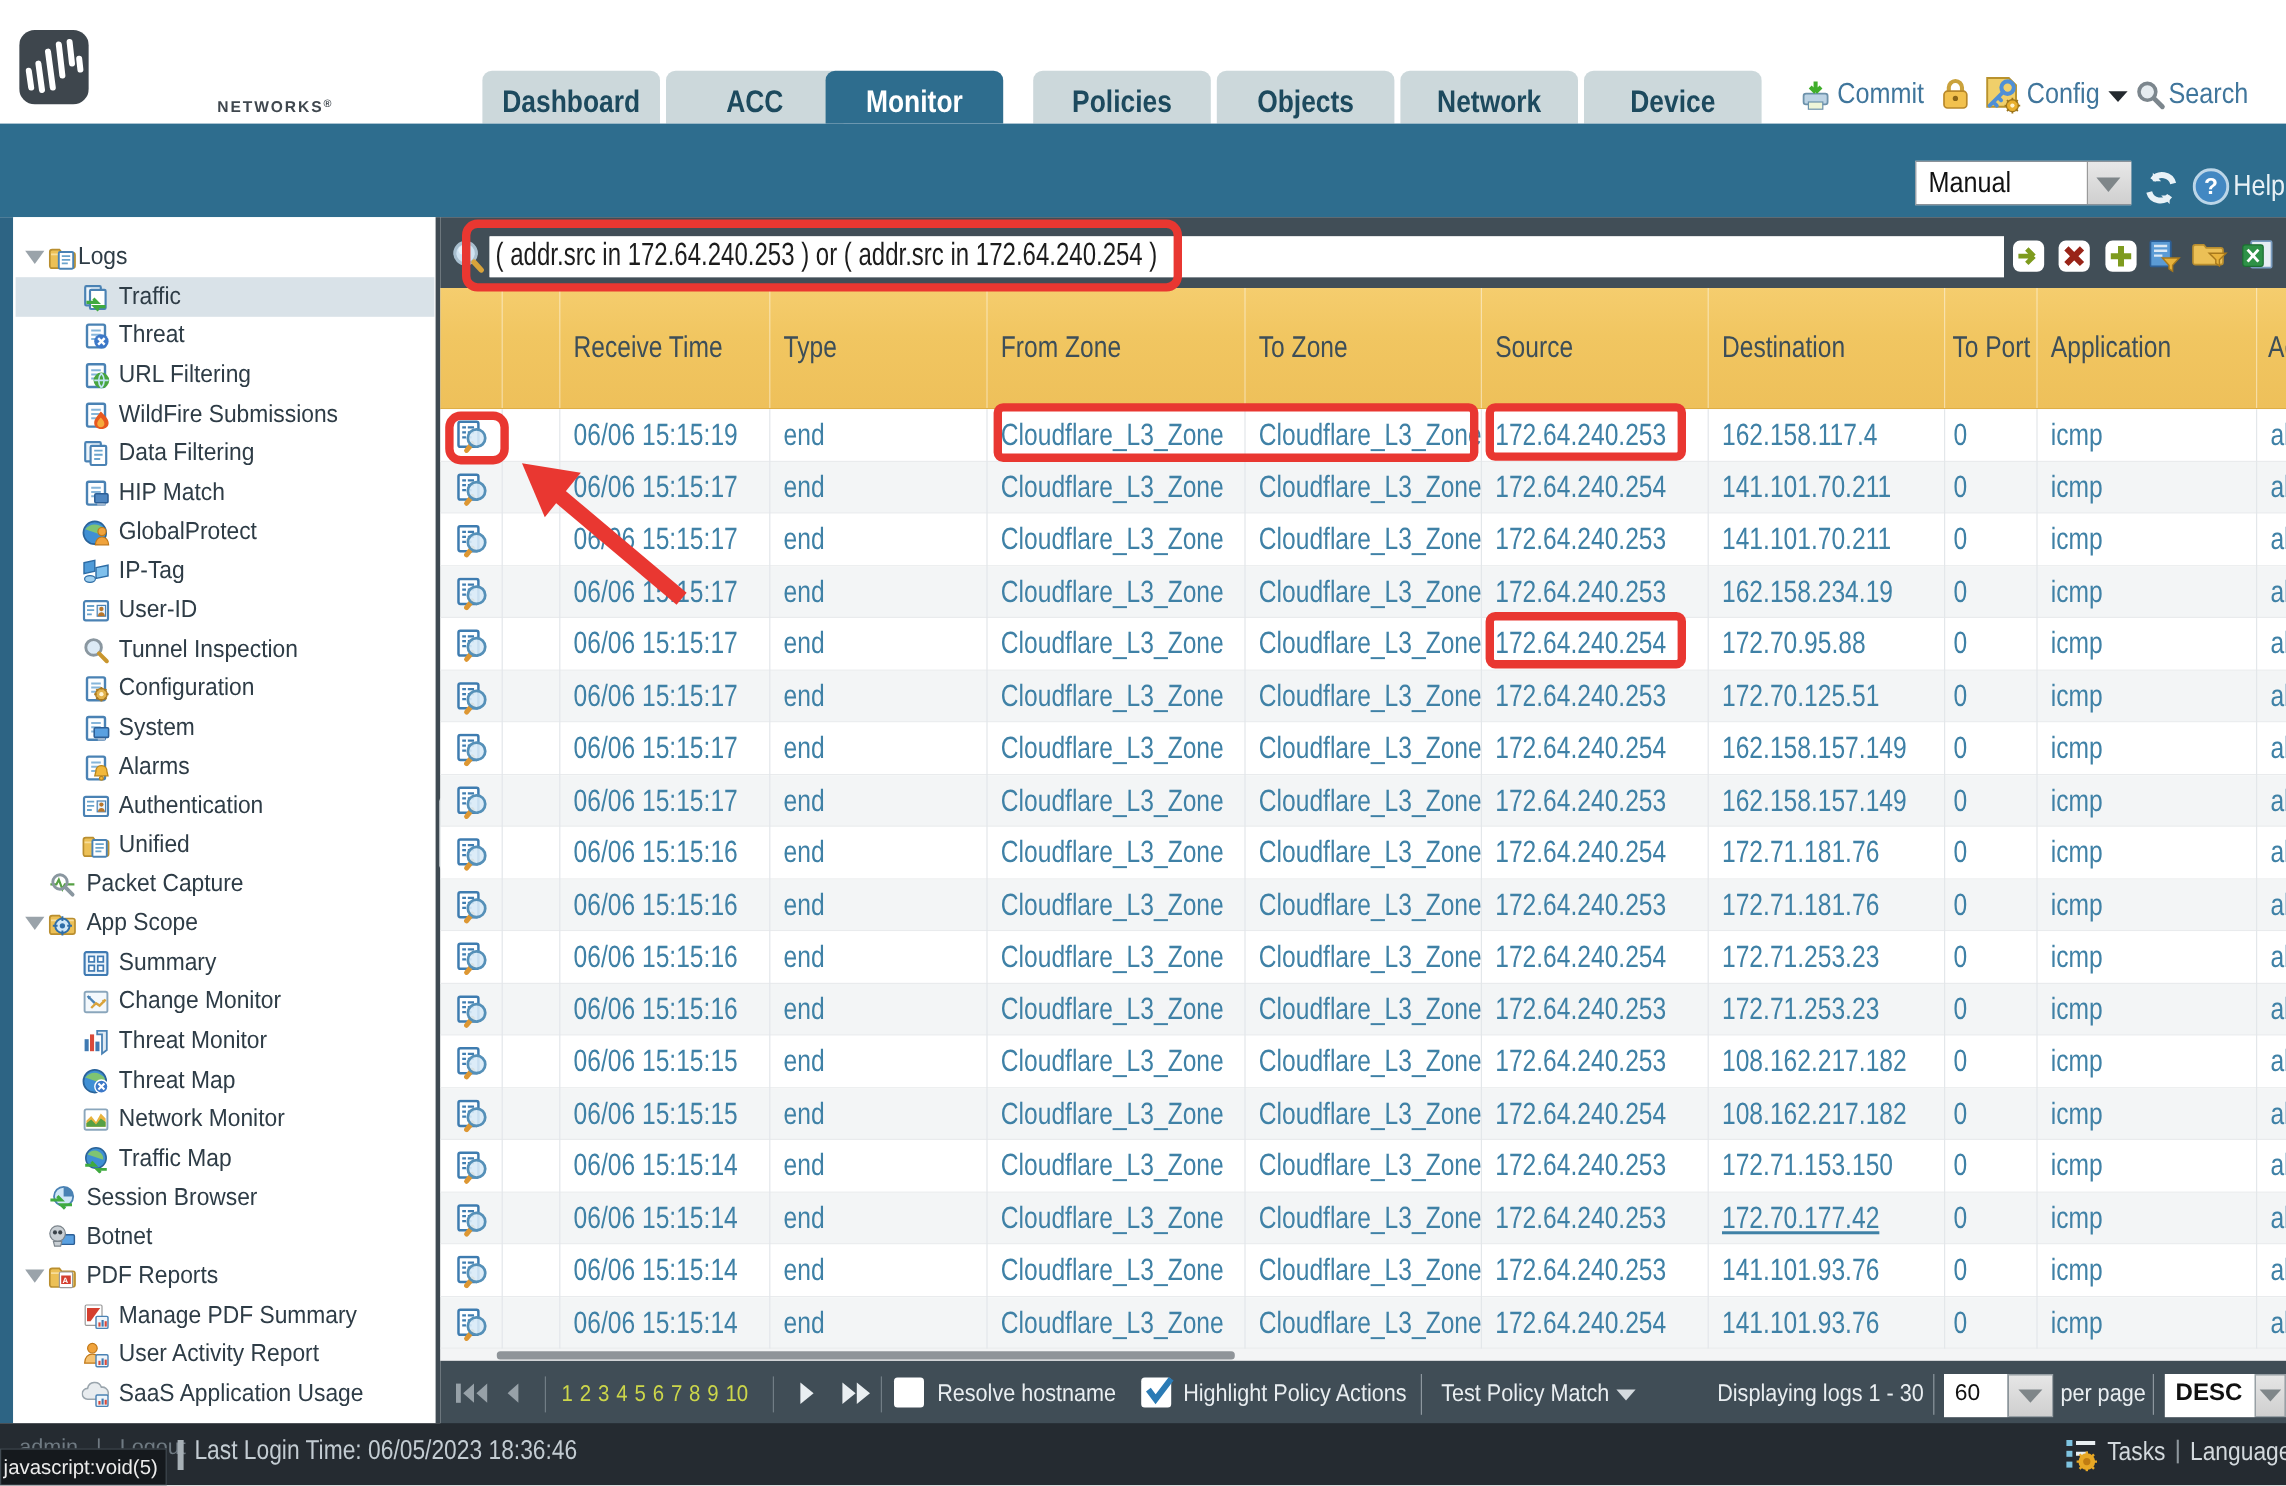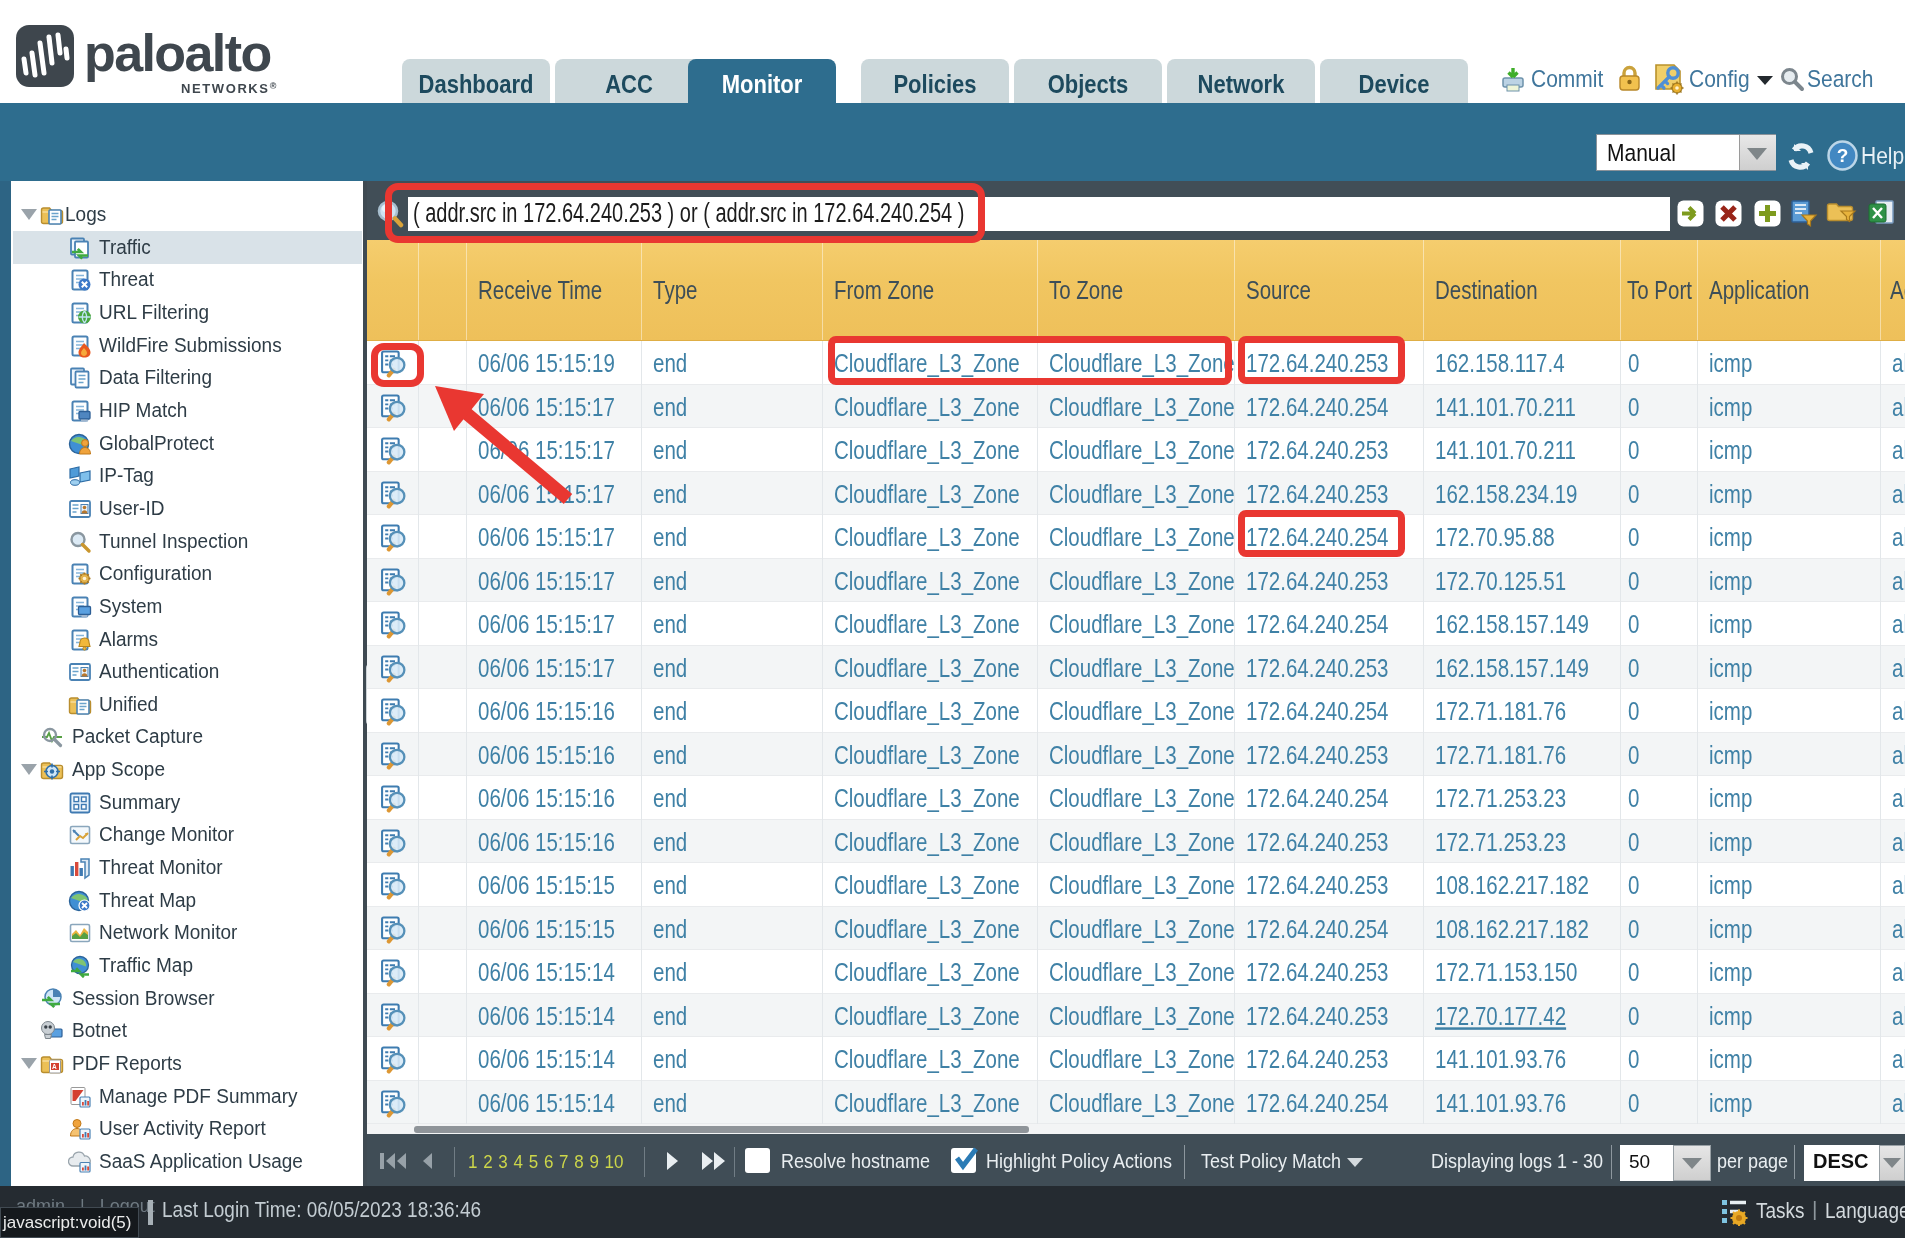--- a/index.html
+++ b/index.html
@@ -207,21 +207,20 @@
 <rect x="0" y="0" width="58" height="62" rx="13" fill="#3e464d"></rect>
 <g stroke="#fff" stroke-width="5" stroke-linecap="round">
 <path d="M8 34l2 14"></path>
         <path d="M16 28l3 22"></path>
         <path d="M24 18l4 30"></path>
         <path d="M33 12l3 26"></path>
         <path d="M42 10l2 18"></path>
         <path d="M50 24l1 9"></path>
 </g>
     </svg>
-<div class="abs" style="left:84px;top:23px;font-size:52px;font-weight:bold;color:#3f474e;letter-spacing:-1.6px;">paloalto</div>
 <div class="abs" style="left:181px;top:81px;font-size:13px;font-weight:bold;color:#3f474e;letter-spacing:1.6px;">NETWORKS<span style="font-size:9px;vertical-align:4px;letter-spacing:0">®</span></div>
 <div class="tab" style="left:402px;"><span style="display:inline-block;transform:scaleY(1.18);">Dashboard</span></div>
 <div class="tab" style="left:555px;"><span style="display:inline-block;transform:scaleY(1.18);">ACC</span></div>
 <div class="tab act" style="left:688px;"><span style="display:inline-block;transform:scaleY(1.18);">Monitor</span></div>
 <div class="tab" style="left:861px;"><span style="display:inline-block;transform:scaleY(1.18);">Policies</span></div>
 <div class="tab" style="left:1014px;"><span style="display:inline-block;transform:scaleY(1.18);">Objects</span></div>
 <div class="tab" style="left:1167px;"><span style="display:inline-block;transform:scaleY(1.18);">Network</span></div>
 <div class="tab" style="left:1320px;"><span style="display:inline-block;transform:scaleY(1.18);">Device</span></div>
 <svg class="abs" style="left:1499px;top:66px" width="28" height="28" viewBox="0 0 28 28">
       <rect x="4" y="12" width="20" height="9" rx="2" fill="#bcd3e4" stroke="#6d92ab" stroke-width="1.5"></rect>
@@ -738,21 +737,21 @@
 <svg class="abs" style="left:951px;top:1144px" width="30" height="30" viewBox="0 0 30 30">
       <path d="M6 14l6 8L25 5" fill="none" stroke="#2b7bb5" stroke-width="5"></path>
     </svg>
 <div class="ptxt" style="left:986px;">Highlight Policy Actions</div>
 <div class="sep" style="left:1184px;height:34px;top:1145px;background:#8d979e;"></div>
 <div class="ptxt" style="left:1201px;">Test Policy Match</div>
 <div class="abs" style="left:1347px;top:1158px;width:0;height:0;border-left:8px solid transparent;border-right:8px solid transparent;border-top:9px solid #d4dade;"></div>
 <div class="ptxt" style="left:1431px;">Displaying logs 1 - 30</div>
 <div class="sep" style="left:1611px;height:34px;top:1145px;background:#8d979e;"></div>
 <div class="abs" style="left:1620px;top:1145px;width:53px;height:36px;background:#fff;"></div>
-<div class="abs" style="left:1629px;top:1151px;font-size:19px;color:#111;">50</div>
+<div class="abs" style="left:1629px;top:1151px;font-size:19px;color:#111;">60</div>
 <div class="abs" style="left:1673px;top:1145px;width:38px;height:36px;background:linear-gradient(#e6e6e6,#cfcfcf);border:1px solid #98a0a5;"></div>
 <div class="abs" style="left:1682px;top:1158px;width:0;height:0;border-left:10px solid transparent;border-right:10px solid transparent;border-top:11px solid #7f8689;"></div>
 <div class="ptxt" style="left:1717px;">per page</div>
 <div class="sep" style="left:1794px;height:34px;top:1145px;background:#8d979e;"></div>
 <div class="abs" style="left:1804px;top:1145px;width:75px;height:36px;background:#fff;"></div>
 <div class="abs" style="left:1813px;top:1150px;font-size:20px;font-weight:bold;color:#111;">DESC</div>
 <div class="abs" style="left:1879px;top:1145px;width:26px;height:36px;background:linear-gradient(#e6e6e6,#cfcfcf);border:1px solid #98a0a5;"></div>
 <div class="abs" style="left:1883px;top:1158px;width:0;height:0;border-left:9px solid transparent;border-right:9px solid transparent;border-top:10px solid #7f8689;"></div>
 <div class="abs" style="left:0;top:1186px;width:1905px;height:52px;background:#252b31;"></div>
 <div class="abs" style="left:16px;top:1196px;font-size:18px;color:#6f7a82;">admin&nbsp;&nbsp;&nbsp;|&nbsp;&nbsp;&nbsp;Logout</div>

